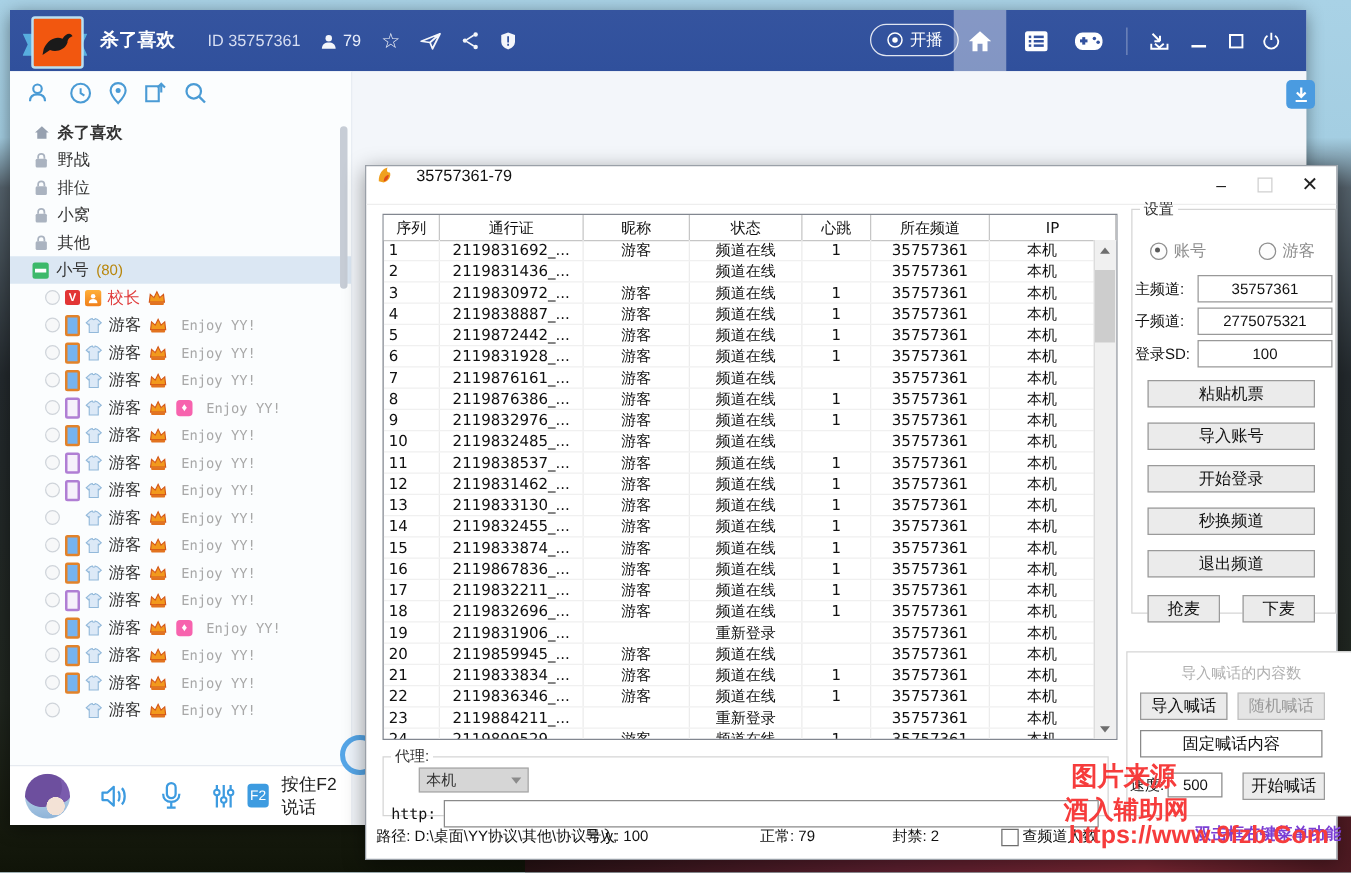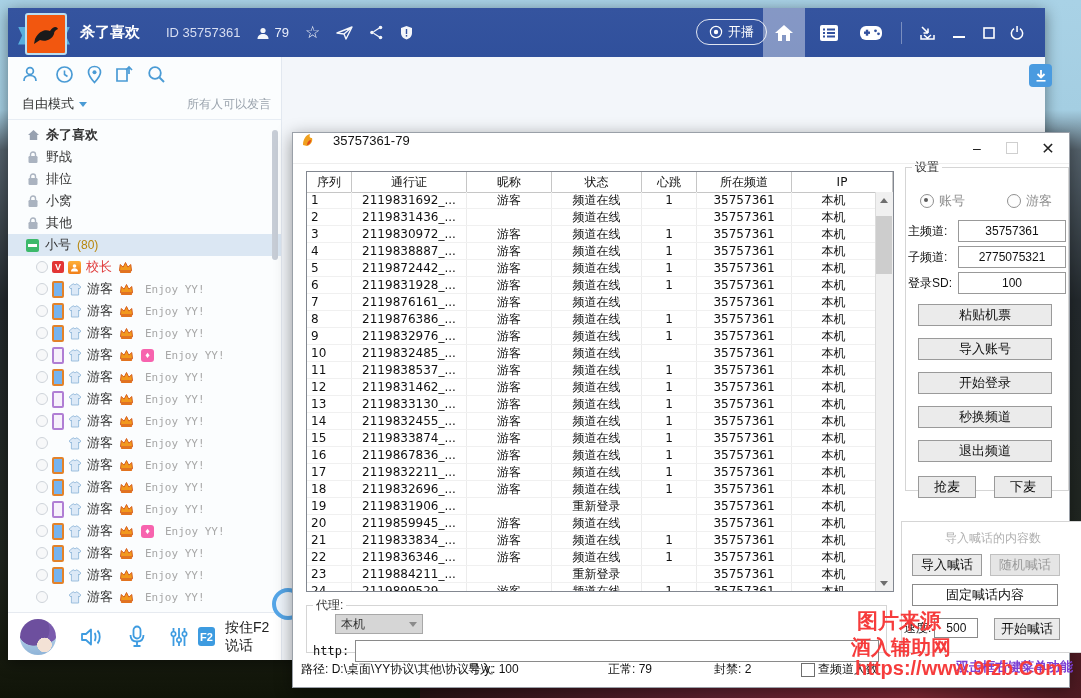--- a/index.html
+++ b/index.html
@@ -75,21 +75,21 @@
   .m-msg{margin-left:7px;font-size:11px;color:#a8a8a8;font-family:"DejaVu Sans Mono",monospace;}
   .voice-bar{height:47px;flex:0 0 47px;border-top:1px solid #e6eaf0;background:#fff;
     display:flex;align-items:center;padding-left:12px;gap:0;}
   .avatar{width:36px;height:36px;border-radius:50%;flex:0 0 auto;
     background:radial-gradient(circle at 68% 72%,#f3e2d6 0 20%,transparent 21%),
                radial-gradient(circle at 38% 30%,#6d4f9e 0 46%,transparent 48%),
                radial-gradient(circle at 75% 35%,#7a5bad 0 30%,transparent 32%),
                linear-gradient(180deg,#cfe2f2,#8fb4d8);}
   .vico{display:inline-flex;margin-left:24px;}
   .f2-badge{width:22px;height:19px;background:#3d9be0;color:#fff;border-radius:3px;font-size:11px;
-    font-weight:bold;display:flex;align-items:center;justify-content:center;margin-left:10px;}
+    font-weight:normal;display:flex;align-items:center;justify-content:center;margin-left:10px;}
   .talk-hint{font-size:14px;color:#222;margin-left:10px;}
   
   .chat{flex:1;position:relative;background:#f3f6fa;}
   .notif{position:absolute;left:11px;display:flex;align-items:flex-start;gap:8px;width:730px;}
   .notif-1{top:79px;}.notif-2{top:106px;}
   .info-ico{width:14px;height:14px;border-radius:50%;background:#3d87c9;color:#fff;font-size:10px;
     font-family:"DejaVu Serif",serif;font-style:italic;display:flex;align-items:center;justify-content:center;flex:0 0 auto;margin-top:1px;}
   .notif-text{font-size:13px;color:#3f4b63;line-height:17px;}
   .down-btn{position:absolute;left:747px;top:7px;width:23px;height:23px;border-radius:4px;background:#4a9be0;
     display:flex;align-items:center;justify-content:center;}
@@ -304,25 +304,20 @@
               <path d="M14 9 L14 2 M11 5 L14 2 L17 5" fill="none" stroke="#4a9bd5" stroke-width="1.7"></path>
             </svg>
         </span>
         <span class="sico">
           <svg width="19" height="19" viewBox="0 0 19 19">
               <circle cx="8" cy="8" r="5.8" fill="none" stroke="#4a9bd5" stroke-width="1.8"></circle>
               <path d="M12.5 12.5 L17 17" stroke="#4a9bd5" stroke-width="1.9"></path>
             </svg>
         </span>
       </div>
-      <div class="mode-row">
-        <span class="mode-label">自由模式</span>
-        <span class="mode-caret"></span>
-        <span class="mode-hint">所有人可以发言</span>
-      </div>
       <div class="tree">
         <div id="channel-list">
             <div class="ch-item ic-home bold">
     <span class="ci ci-home">
       <svg width="13" height="12" viewBox="0 0 13 12">
                   <path d="M6.5 1 L12 6 H10.2 V11 H2.8 V6 H1 Z" fill="#97a1b0"></path>
                 </svg>
     </span>
 
     <span class="ch-name">杀了喜欢</span>

